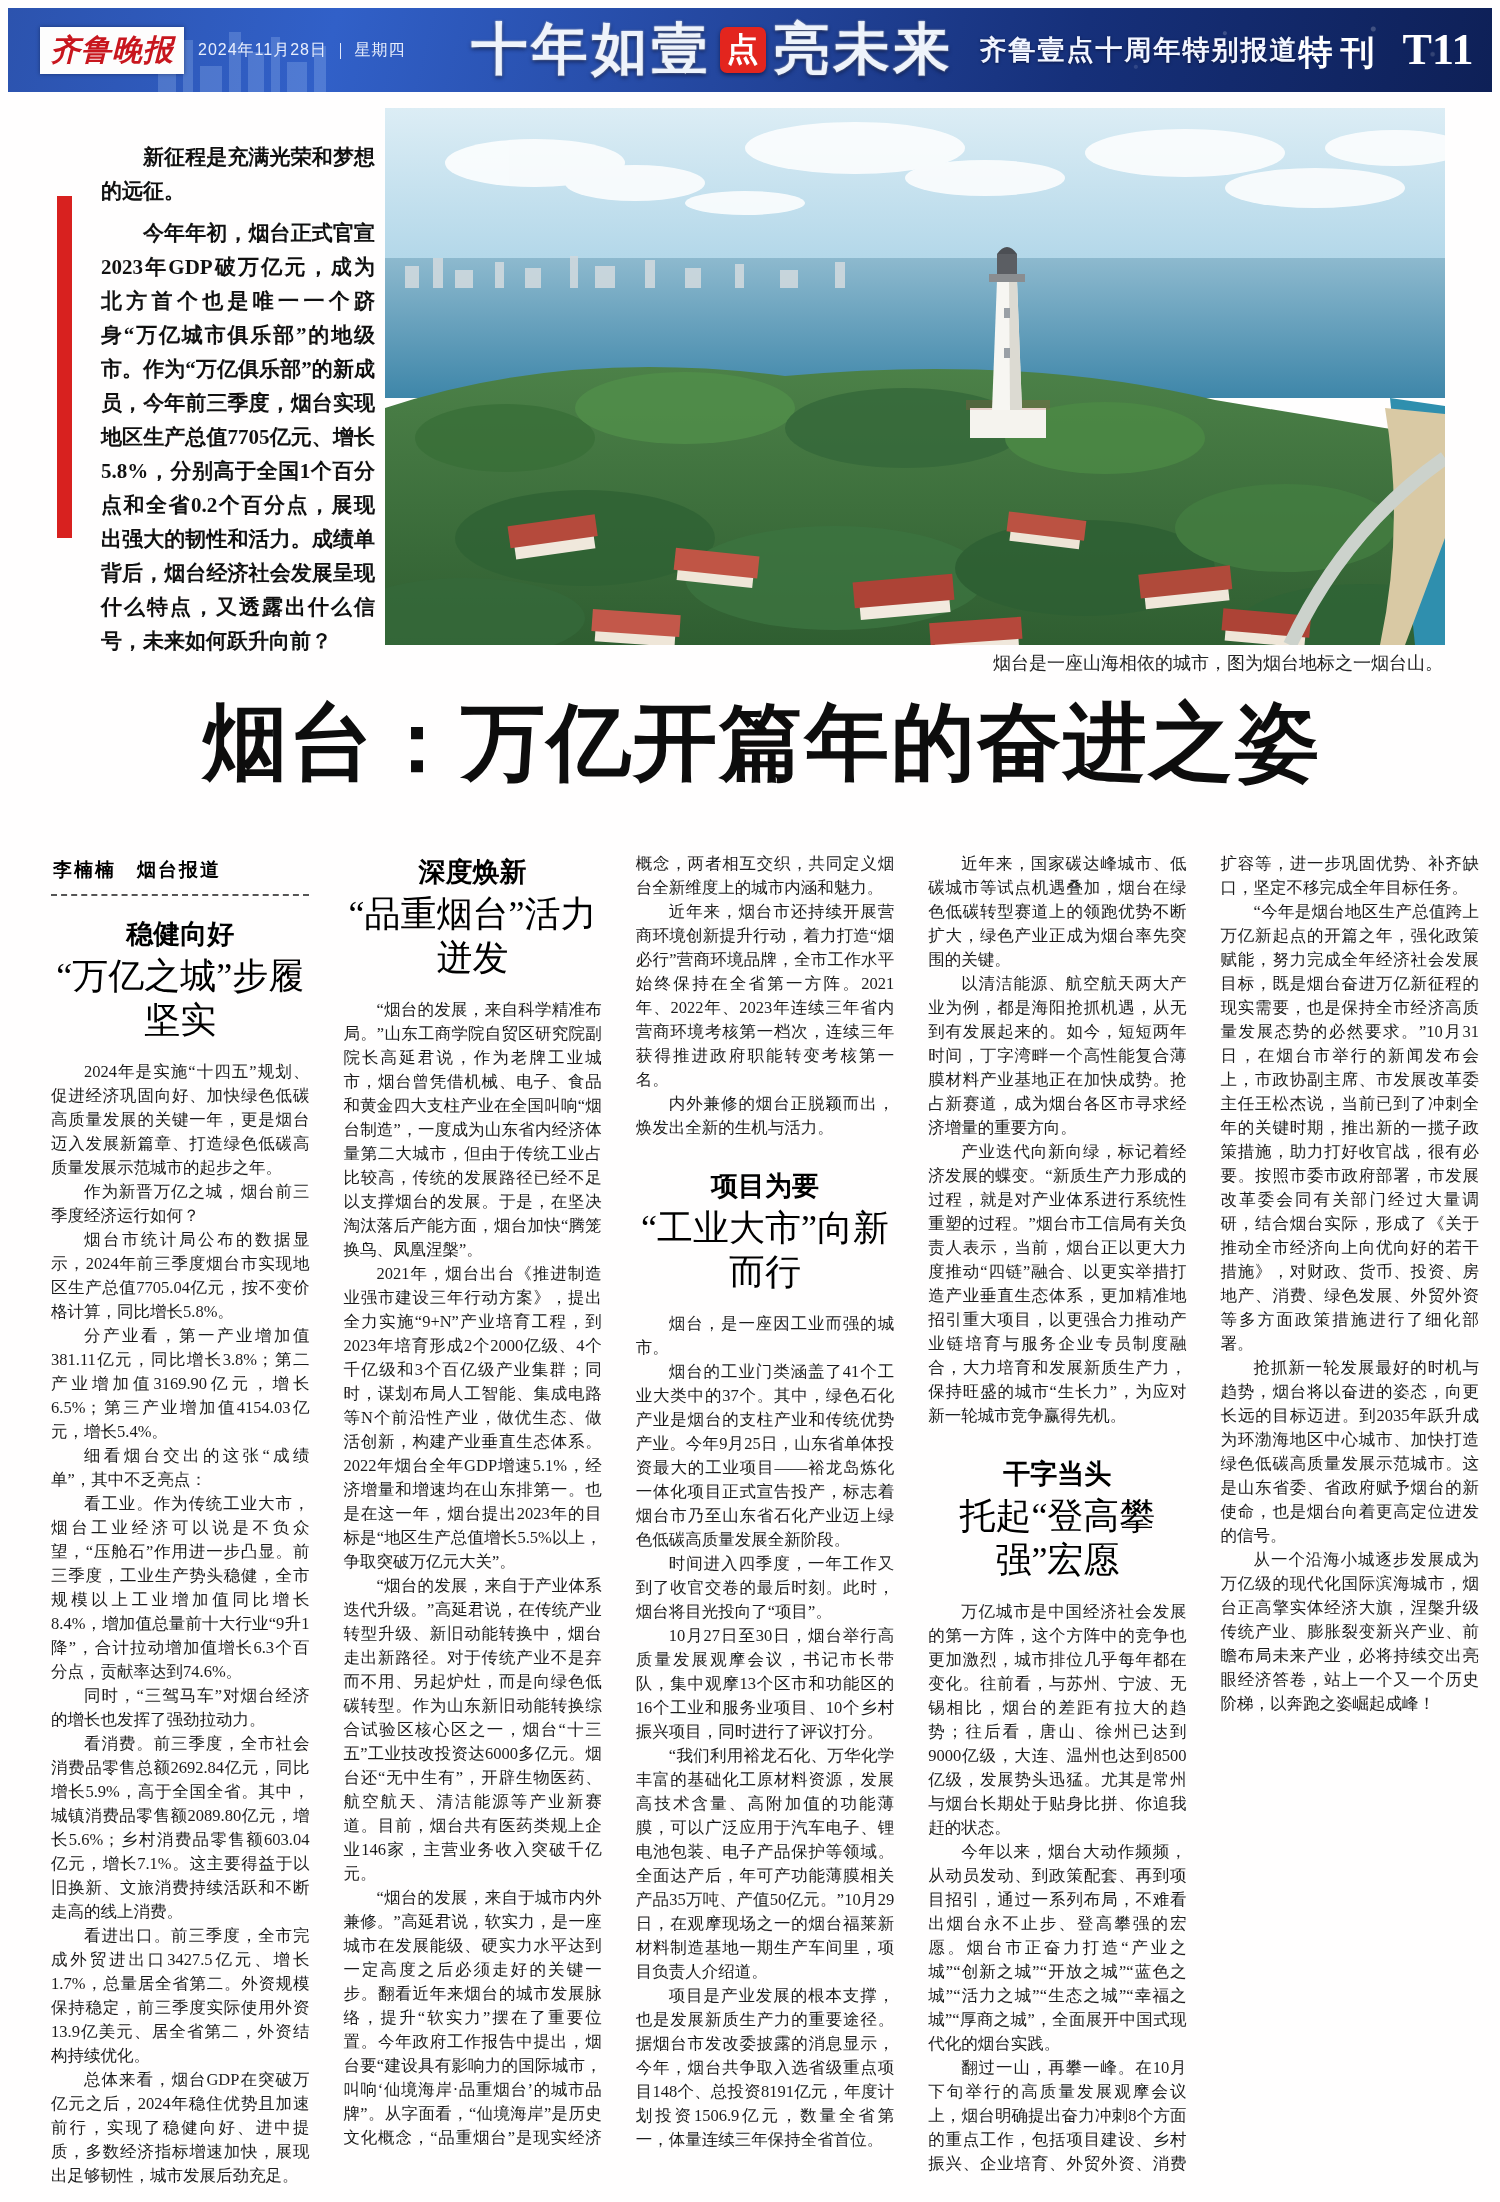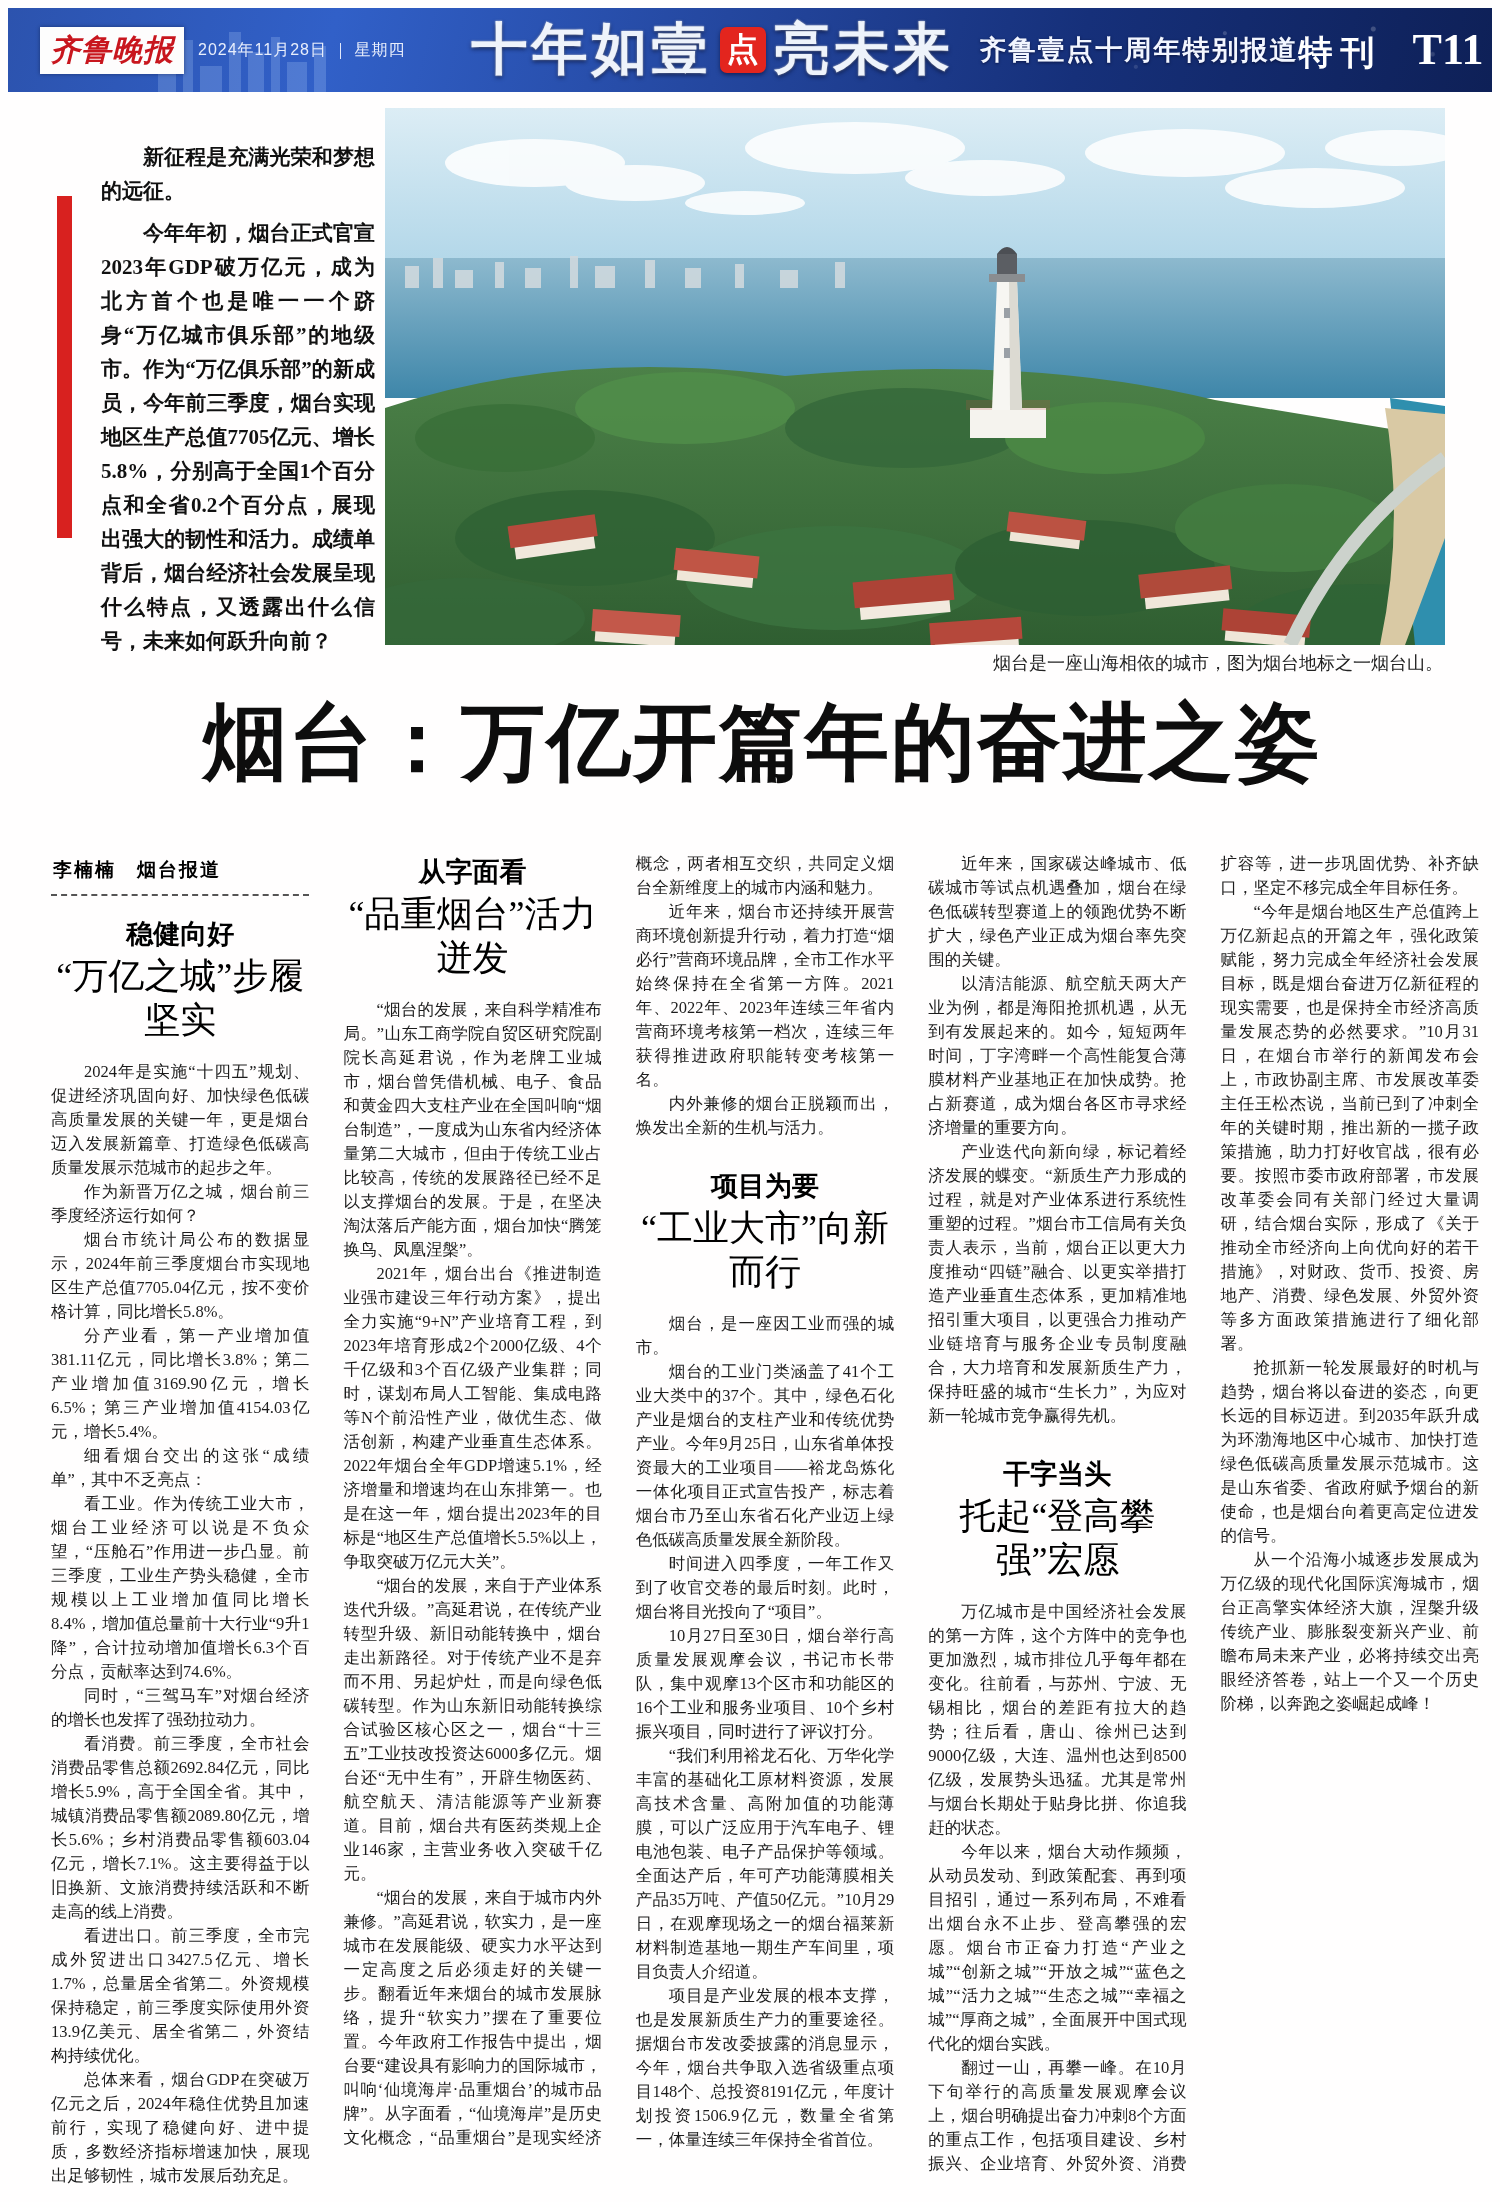--- a/index.html
+++ b/index.html
@@ -25,21 +25,21 @@
     font-size:16px;margin-left:14px;white-space:nowrap;letter-spacing:1px;}
   .mast-title{position:relative;display:flex;align-items:center;margin-left:66px;white-space:nowrap;}
   .mast-title .big{font-size:56px;font-weight:bold;color:#eef3fb;letter-spacing:4px;
     text-shadow:0 2px 4px rgba(4,10,40,.65),0 0 2px #fff;}
   .dot-box{display:flex;align-items:center;justify-content:center;width:46px;height:46px;
     background:#e3251e;border-radius:7px;margin:0 8px;box-shadow:0 2px 4px rgba(0,0,30,.5);}
   .dot-box span{color:#fff;font-size:32px;font-weight:bold;}
   .mast-sub{position:relative;color:#f2f6ff;font-weight:bold;font-size:27px;margin-left:26px;
     letter-spacing:2px;white-space:nowrap;text-shadow:0 1px 3px rgba(0,0,30,.6);}
   .mast-edition{position:relative;margin-left:auto;margin-right:34px;display:flex;align-items:baseline;
-    gap:30px;color:#ffffff;white-space:nowrap;}
+    gap:20px;color:#ffffff;white-space:nowrap;}
   .mast-edition .ed{font-size:34px;font-weight:bold;letter-spacing:8px;}
   .mast-edition .no{font-size:44px;font-weight:bold;font-family:"Liberation Serif",serif;}
 
   
   .introwrap{position:absolute;left:55px;top:132px;width:328px;}
   .redbar{position:absolute;left:2px;top:64px;width:15px;height:342px;background:#d8211f;}
   .intro{margin-left:38px;font-size:21px;line-height:34px;text-align:justify;font-weight:600;color:#111;}
   .intro p{margin:8px;text-indent:2em;}
 
   
@@ -238,21 +238,21 @@
         <p>分产业看，第一产业增加值381.11亿元，同比增长3.8%；第二产业增加值3169.90亿元，增长6.5%；第三产业增加值4154.03亿元，增长5.4%。</p>
         <p>细看烟台交出的这张“成绩单”，其中不乏亮点：</p>
         <p>看工业。作为传统工业大市，烟台工业经济可以说是不负众望，“压舱石”作用进一步凸显。前三季度，工业生产势头稳健，全市规模以上工业增加值同比增长8.4%，增加值总量前十大行业“9升1降”，合计拉动增加值增长6.3个百分点，贡献率达到74.6%。</p>
         <p>同时，“三驾马车”对烟台经济的增长也发挥了强劲拉动力。</p>
         <p>看消费。前三季度，全市社会消费品零售总额2692.84亿元，同比增长5.9%，高于全国全省。其中，城镇消费品零售额2089.80亿元，增长5.6%；乡村消费品零售额603.04亿元，增长7.1%。这主要得益于以旧换新、文旅消费持续活跃和不断走高的线上消费。</p>
         <p>看进出口。前三季度，全市完成外贸进出口3427.5亿元、增长1.7%，总量居全省第二。外资规模保持稳定，前三季度实际使用外资13.9亿美元、居全省第二，外资结构持续优化。</p>
         <p>总体来看，烟台GDP在突破万亿元之后，2024年稳住优势且加速前行，实现了稳健向好、进中提质，多数经济指标增速加快，展现出足够韧性，城市发展后劲充足。</p>
       </section>
       <section class="sec">
         <div class="sec-head">
-          <div class="sec-t1">从字面看</div>
+          <div class="sec-t1">深度焕新</div>
           <div class="sec-t2">“品重烟台”活力迸发</div>
         </div>
         <p>“烟台的发展，来自科学精准布局。”山东工商学院自贸区研究院副院长高延君说，作为老牌工业城市，烟台曾凭借机械、电子、食品和黄金四大支柱产业在全国叫响“烟台制造”，一度成为山东省内经济体量第二大城市，但由于传统工业占比较高，传统的发展路径已经不足以支撑烟台的发展。于是，在坚决淘汰落后产能方面，烟台加快“腾笼换鸟、凤凰涅槃”。</p>
         <p>2021年，烟台出台《推进制造业强市建设三年行动方案》，提出全力实施“9+N”产业培育工程，到2023年培育形成2个2000亿级、4个千亿级和3个百亿级产业集群；同时，谋划布局人工智能、集成电路等N个前沿性产业，做优生态、做活创新，构建产业垂直生态体系。2022年烟台全年GDP增速5.1%，经济增量和增速均在山东排第一。也是在这一年，烟台提出2023年的目标是“地区生产总值增长5.5%以上，争取突破万亿元大关”。</p>
         <p>“烟台的发展，来自于产业体系迭代升级。”高延君说，在传统产业转型升级、新旧动能转换中，烟台走出新路径。对于传统产业不是弃而不用、另起炉灶，而是向绿色低碳转型。作为山东新旧动能转换综合试验区核心区之一，烟台“十三五”工业技改投资达6000多亿元。烟台还“无中生有”，开辟生物医药、航空航天、清洁能源等产业新赛道。目前，烟台共有医药类规上企业146家，主营业务收入突破千亿元。</p>
         <p>“烟台的发展，来自于城市内外兼修。”高延君说，软实力，是一座城市在发展能级、硬实力水平达到一定高度之后必须走好的关键一步。翻看近年来烟台的城市发展脉络，提升“软实力”摆在了重要位置。今年政府工作报告中提出，烟台要“建设具有影响力的国际城市，叫响‘仙境海岸·品重烟台’的城市品牌”。从字面看，“仙境海岸”是历史文化概念，“品重烟台”是现实经济概念，两者相互交织，共同定义烟台全新维度上的城市内涵和魅力。</p>
         <p>近年来，烟台市还持续开展营商环境创新提升行动，着力打造“烟必行”营商环境品牌，全市工作水平始终保持在全省第一方阵。2021年、2022年、2023年连续三年省内营商环境考核第一档次，连续三年获得推进政府职能转变考核第一名。</p>
         <p>内外兼修的烟台正脱颖而出，焕发出全新的生机与活力。</p>
       </section>
       <section class="sec">

